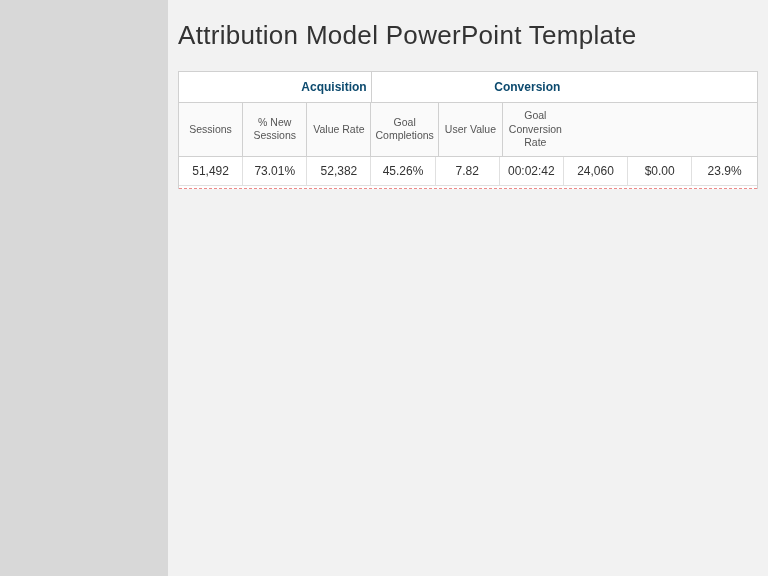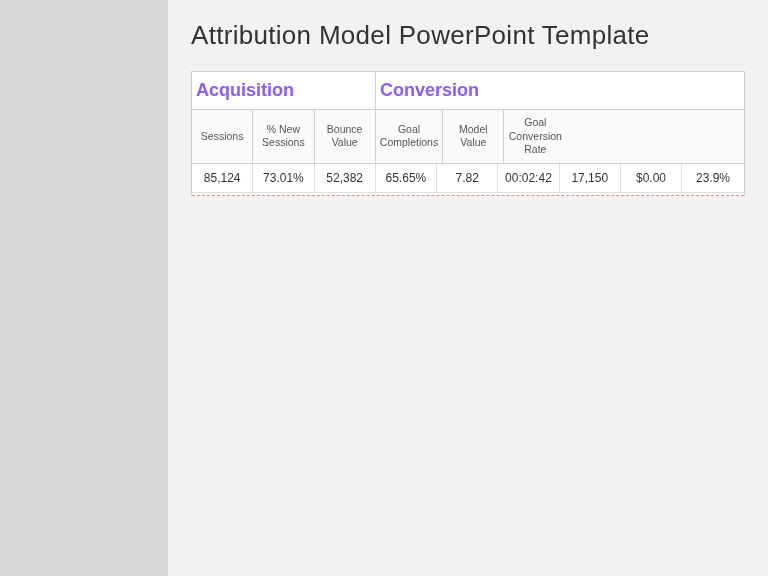--- a/index.html
+++ b/index.html
@@ -26,21 +26,21 @@
       background-color: #d8d8d8;
     }
 
     .main-content {
       position: absolute;
       left: 168px;
       top: 0;
       right: 0;
       bottom: 0;
       background-color: #f2f2f2;
-      padding: 20px 23px;
+      padding: 20px 10px;
     }
 
     .page-title {
       font-size: 26px;
       font-weight: 300;
       color: #333;
       margin-bottom: 20px;
       letter-spacing: 0.3px;
     }
 
@@ -49,25 +49,25 @@
       border: 1px solid #d0d0d0;
       border-bottom: none;
     }
 
     .group-header-row {
       display: flex;
       border-bottom: 1px solid #d0d0d0;
     }
 
     .group-header {
-      text-align: left;
+      text-align: right;
       padding: 8px 4px;
-      font-size: 18px;
+      font-size: 12px;
       font-weight: 700;
-      color: #8b5cf6;
+      color: #0c4a6e;
       border-right: 1px solid #d0d0d0;
     }
 
     .group-header:last-child {
       border-right: none;
     }
 
     .group-acquisition {
       flex: 0 0 calc(100% * 3/9);
     }
@@ -146,34 +146,34 @@
   <div class="table-container">
 
     <div class="group-header-row">
       <div class="group-header group-acquisition">Acquisition</div>
       <div class="group-header group-conversion">Conversion</div>
     </div>
 
     <div class="col-header-row">
       <div class="col-header col-sessions">Sessions</div>
       <div class="col-header col-pct-new">% New<br>Sessions</div>
-      <div class="col-header col-bounce">Bounce Value</div>
+      <div class="col-header col-bounce">Value Rate</div>
       <div class="col-header col-goal-comp">Goal<br>Completions</div>
-      <div class="col-header col-goal-value">Model Value</div>
+      <div class="col-header col-goal-value">User Value</div>
       <div class="col-header col-goal-conv">Goal<br>Conversion<br>Rate</div>
     </div>
 
     <div class="data-row">
-      <div class="data-cell col-sessions">85,124</div>
+      <div class="data-cell col-sessions">51,492</div>
       <div class="data-cell col-pct-new">73.01%</div>
       <div class="data-cell col-new-user">52,382</div>
-      <div class="data-cell col-bounce">65.65%</div>
+      <div class="data-cell col-bounce">45.26%</div>
       <div class="data-cell col-pages">7.82</div>
       <div class="data-cell col-avg-session">00:02:42</div>
-      <div class="data-cell col-goal-comp">17,150</div>
+      <div class="data-cell col-goal-comp">24,060</div>
       <div class="data-cell col-goal-value">$0.00</div>
       <div class="data-cell col-goal-conv">23.9%</div>
     </div>
 
     <div class="dashed-line"></div>
 
   </div>
 
 </div>
 

